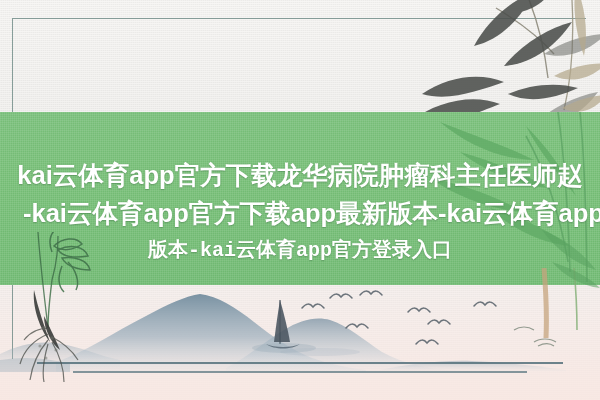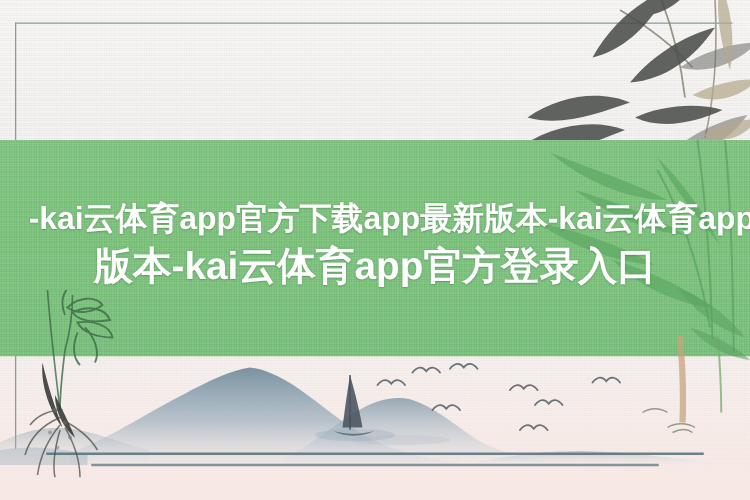--- a/index.html
+++ b/index.html
@@ -117,21 +117,21 @@
     font-weight: 700;
     font-size: 25.5px;
     line-height: 38px;
     letter-spacing: 0px;
     text-shadow:
       0 1px 1px rgba(60,110,65,0.35),
       0 0 2px rgba(70,120,75,0.25);
   }
   .headline.l1 { font-size: 25.5px; }
   .headline.l2 { font-size: 25.5px; padding-left: 23px; }
-  .headline.l3 { font-size: 31px; }
+  .headline.l3 { font-size: 20px; font-family: Liberation Mono, monospace; }
 </style>
 </head>
 <body>
 
 <div id="canvas">
 
   <div class="paper-base"></div>
   <div class="paper-weave"></div>
   <div class="paper-warm"></div>
 
@@ -181,20 +181,21 @@
       <path d="M150 0 C154 40 156 88 157 170"></path>
       <path d="M96 24 C116 60 130 104 138 150"></path>
     </g>
     <g fill="#5aa261" opacity=".55">
       <path d="M112 118 C134 126 154 142 166 158 C146 152 126 138 112 118 Z"></path>
       <path d="M122 150 C142 156 160 166 170 176 C152 174 134 164 122 150 Z"></path>
     </g>
   </svg>
 
   <div class="text-block">
+    <div class="headline l1">kai云体育app官方下载龙华病院肿瘤科主任医师赵</div>
     <div class="headline l2">-kai云体育app官方下载app最新版本-kai云体育app</div>
     <div class="headline l3">版本-kai云体育app官方登录入口</div>
   </div>
 
   <svg class="art" id="orchid-left" viewBox="0 0 110 150" style="z-index:7">
     <g fill="none" stroke="#3c6b46" stroke-width="1.3" opacity=".8">
       <path d="M40 4 C40 20 38 34 34 48"></path>
       <path d="M20 0 C22 30 26 62 30 96"></path>
     </g>
 

